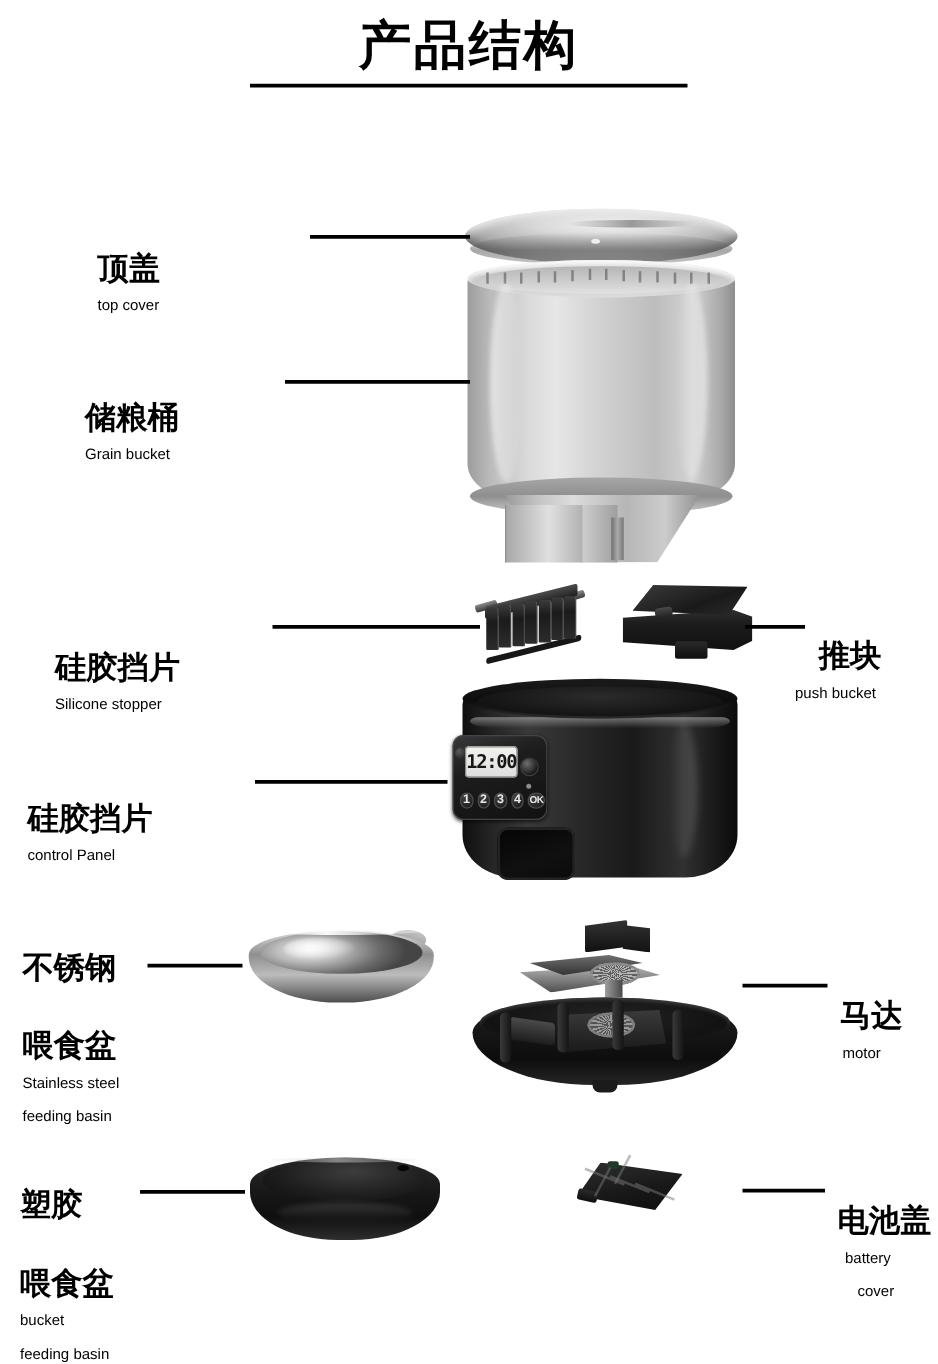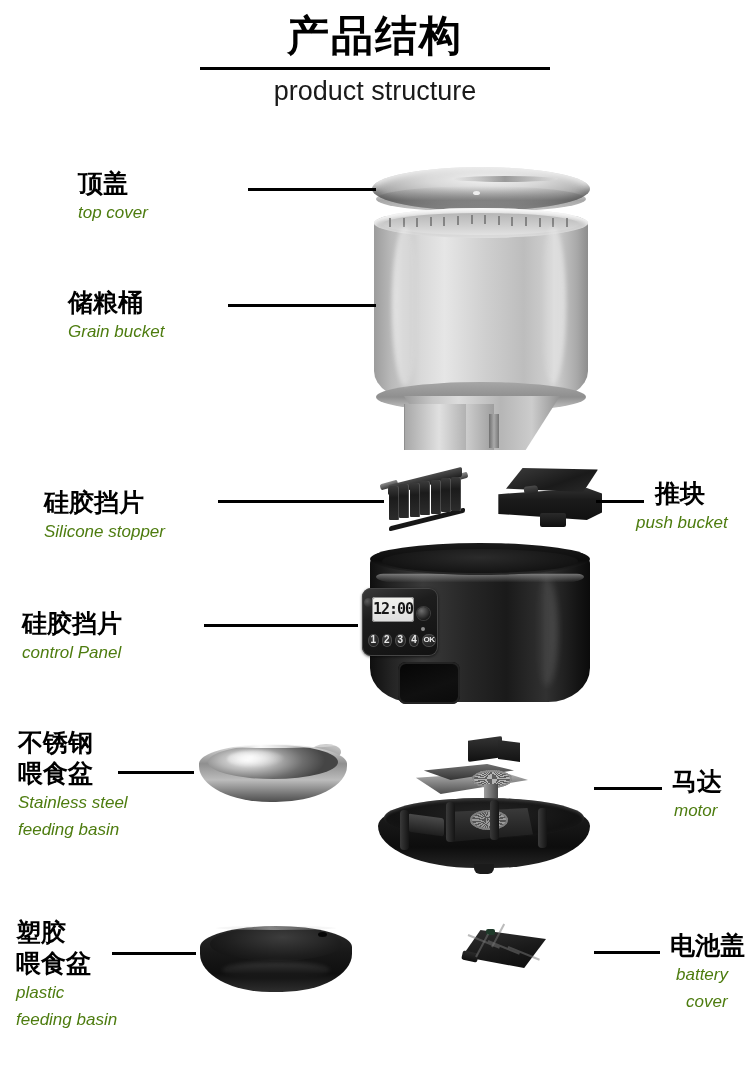--- a/index.html
+++ b/index.html
@@ -44,28 +44,28 @@
   
   .label {
     position: absolute;
   }
   .label .cn {
     font-size: 25px;
     font-weight: 700;
     line-height: 31px;
     white-space: nowrap;
     color: #000;
+    margin-top: 32px;
   }
   .label .en {
-    font-size: 17px;
+    font-size: 12px;
     font-weight: 400;
     line-height: 27px;
     white-space: nowrap;
-    color: #4d7c0f;
-    font-style: italic;
+    color: #000000;
   }
   .label.right-al { text-align: left; }
 
   
   .leader {
     position: absolute;
     height: 3px;
     background: #000;
   }
 
@@ -616,21 +616,20 @@
     background: #1f3a2a;
     border-radius: 2px;
   }
 </style>
 </head>
 <body>
 
 <div id="title-block">
   <div id="title-cn">产品结构</div>
   <div id="title-rule"></div>
-  <div id="title-en">product structure</div>
 </div>
 
 <div id="art">
 
   <div id="top-cover"></div>
   <div id="top-cover-rim"></div>
   <div id="top-cover-seam"></div>
   <div id="top-cover-dot"></div>
 
   <div id="bucket"></div>
@@ -794,21 +793,21 @@
 
 <div class="label right-al" style="left:672px; top:766px;">
   <div class="cn">马达</div>
   <div class="en" style="margin-left:2px;">motor</div>
 </div>
 <div class="leader" style="left:594px; top:787px; width:68px;"></div>
 
 <div class="label" style="left:16px; top:917px;">
   <div class="cn">塑胶</div>
   <div class="cn">喂食盆</div>
-  <div class="en">plastic</div>
+  <div class="en">bucket</div>
   <div class="en">feeding basin</div>
 </div>
 <div class="leader" style="left:112px; top:952px; width:84px;"></div>
 
 <div class="label right-al" style="left:670px; top:930px;">
   <div class="cn">电池盖</div>
   <div class="en" style="margin-left:6px;">battery</div>
   <div class="en" style="margin-left:16px;">cover</div>
 </div>
 <div class="leader" style="left:594px; top:951px; width:66px;"></div>

